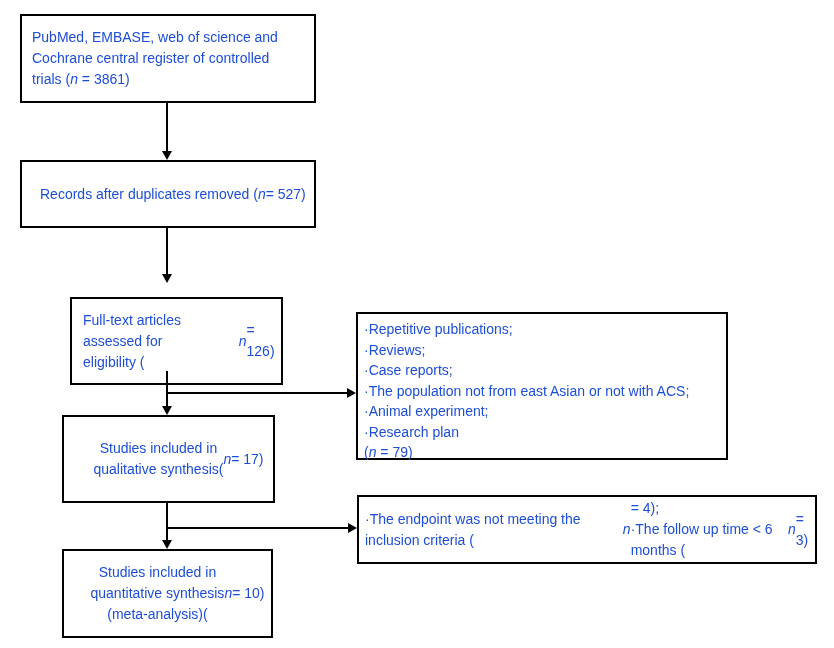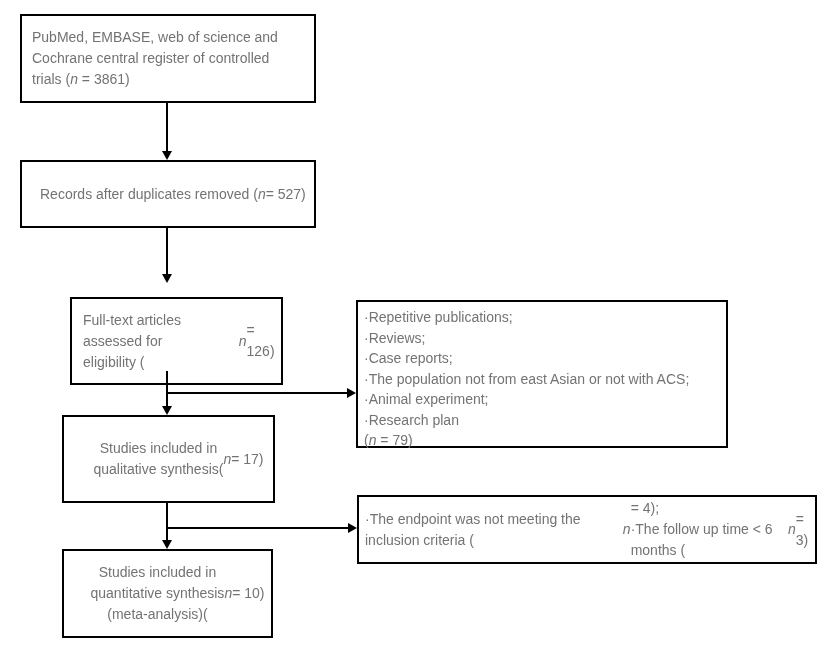--- a/index.html
+++ b/index.html
@@ -4,38 +4,38 @@
 <style>
   * { margin: 0; padding: 0; box-sizing: border-box; }
   html, body { background: #ffffff; }
   .canvas {
     position: relative;
     width: 834px;
     height: 648px;
     background: #ffffff;
     font-family: "Liberation Sans", sans-serif;
     font-size: 14px;
-    color: #737373;
+    color: #1d4ed8;
     overflow: hidden;
   }
   .box {
     position: absolute;
     border: 2px solid #000000;
     background: #ffffff;
     white-space: pre-line;
     line-height: 21px;
   }
   .box.vcenter { display: flex; align-items: center; }
   .box.hcenter { justify-content: center; text-align: center; padding-left: 24px; }
   .box-sources        { left: 20px;  top: 14px;  width: 296px; height: 89px;  padding: 11px 8px 0 10px; }
   .box-dedup          { left: 20px;  top: 160px; width: 296px; height: 68px;  padding-left: 18px; }
   .box-fulltext       { left: 62px;  top: 297px; width: 213px; height: 88px;  padding-left: 11px; margin-left: 8px; }
   .box-qualitative    { left: 62px;  top: 415px; width: 213px; height: 88px;  padding: 0 4px; }
   .box-quantitative   { left: 62px;  top: 549px; width: 211px; height: 89px;  padding: 0 4px; }
-  .box-excl-fulltext  { left: 356px; top: 300px; width: 372px; height: 148px; padding: 5px 4px 0 6px; line-height: 20.5px; }
+  .box-excl-fulltext  { left: 356px; top: 312px; width: 372px; height: 148px; padding: 5px 4px 0 6px; line-height: 20.5px; }
   .box-excl-quant     { left: 357px; top: 495px; width: 460px; height: 69px;  padding-left: 6px; justify-content: center; }
   .vline { position: absolute; width: 2px;  background: #000000; }
   .hline { position: absolute; height: 2px; background: #000000; }
   .arrow-down {
     position: absolute; width: 0; height: 0;
     border-left: 5px solid transparent;
     border-right: 5px solid transparent;
     border-top: 9px solid #000000;
   }
   .arrow-right {

